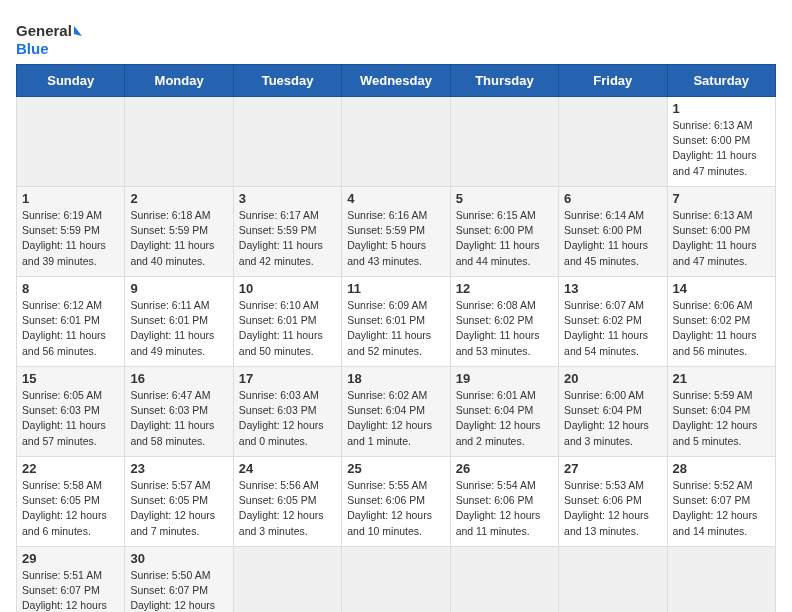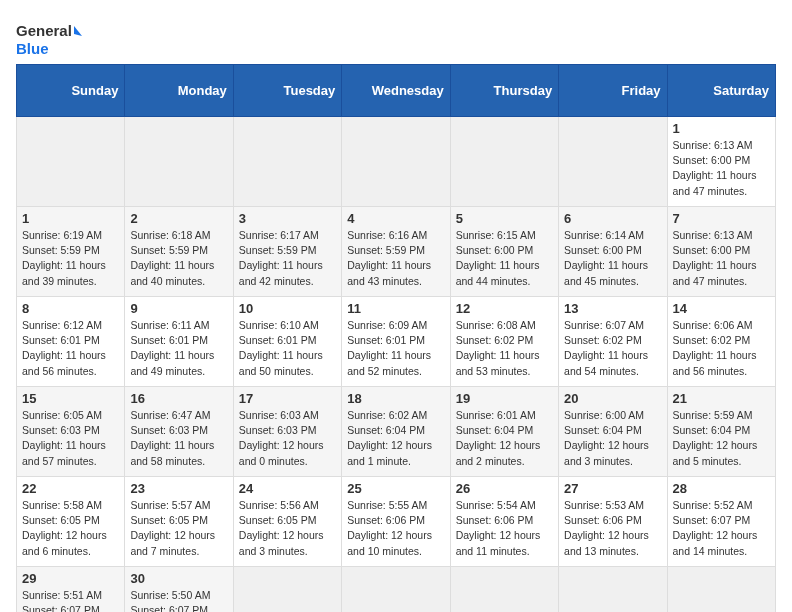--- a/index.html
+++ b/index.html
@@ -36,22 +36,22 @@
     table {
       width: 100%;
       border-collapse: collapse;
       table-layout: fixed;
     }
     thead tr th {
       background: #2563b0;
       color: #fff;
       font-size: 13px;
       font-weight: bold;
-      padding: 18px 6px;
-      text-align: right;
+      padding: 8px 6px;
+      text-align: center;
       border: 1px solid #1a4f9c;
     }
     tbody tr td {
       vertical-align: top;
       font-size: 10.5px;
       color: #333;
       padding: 4px 5px;
       border: 1px solid #ddd;
       height: 90px;
       background: #fff;
@@ -141,21 +141,21 @@
   <span>Sunrise: 6:17 AM</span><br>
   <span>Sunset: 5:59 PM</span><br>
   <span>Daylight: 11 hours and 42 minutes.</span>
 </div>
         </td>
         <td>
           <span class="day-num">4</span>
 <div class="cell-content">
   <span>Sunrise: 6:16 AM</span><br>
   <span>Sunset: 5:59 PM</span><br>
-  <span>Daylight: 11 hours and 43 minutes.</span>
+  <span>Daylight: 5 hours and 43 minutes.</span>
 </div>
         </td>
         <td>
           <span class="day-num">5</span>
 <div class="cell-content">
   <span>Sunrise: 6:15 AM</span><br>
   <span>Sunset: 6:00 PM</span><br>
   <span>Daylight: 11 hours and 44 minutes.</span>
 </div>
         </td>

